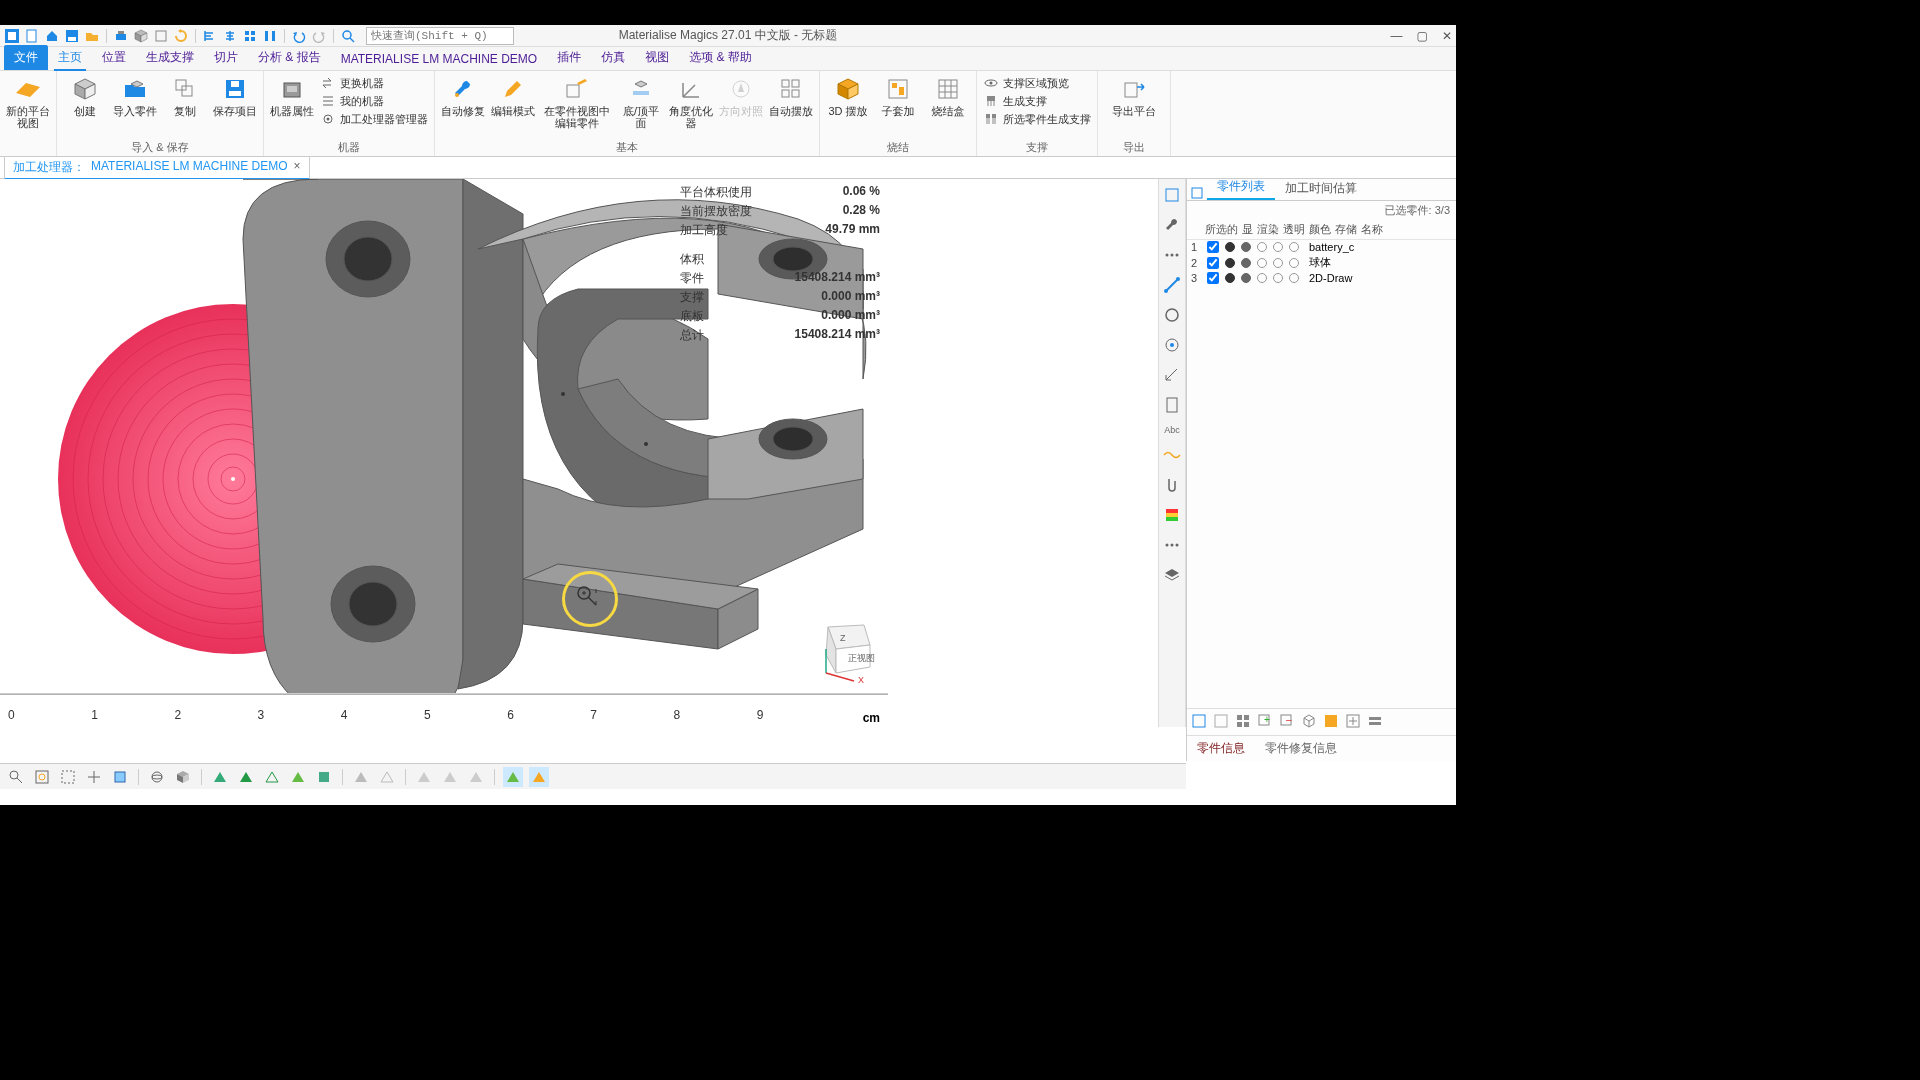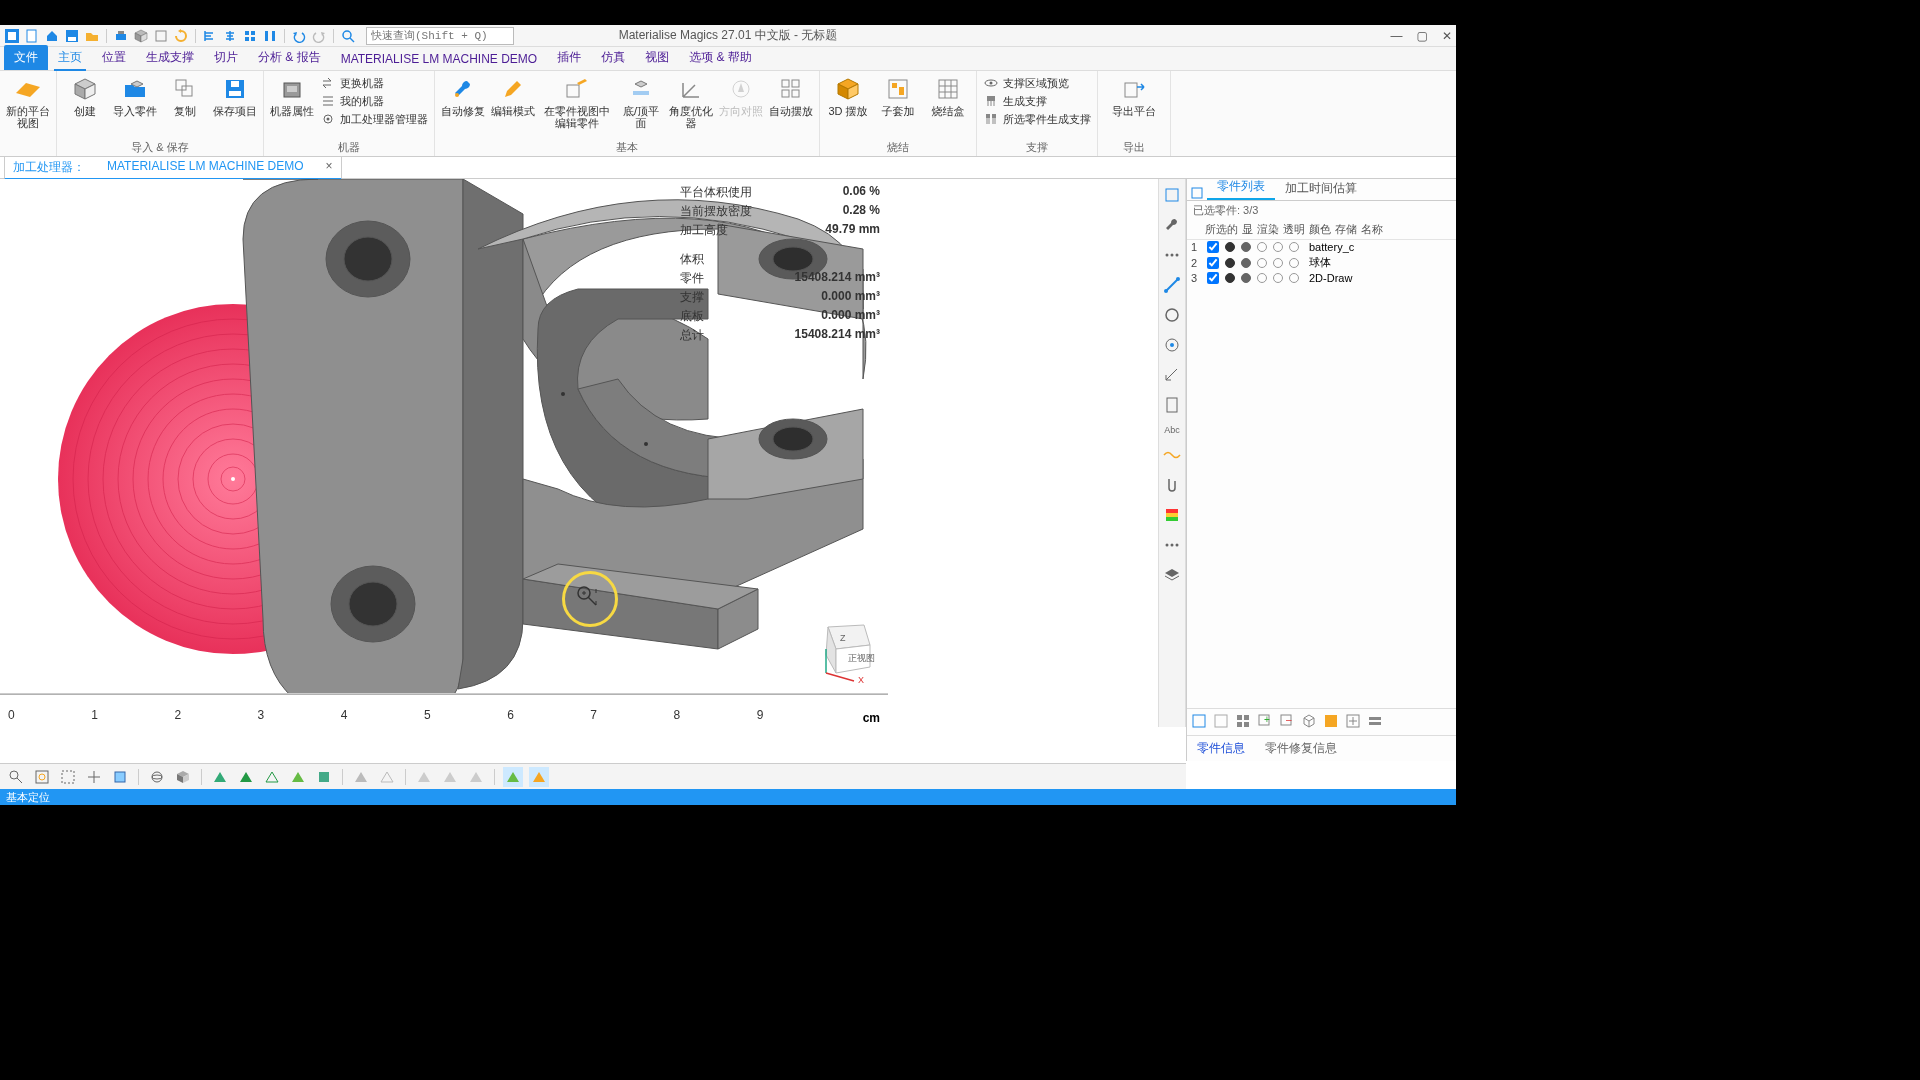--- a/index.html
+++ b/index.html
@@ -34,21 +34,21 @@
 .rbtn-lg .ricon { width:28px; height:28px; display:flex; align-items:center; justify-content:center; }
 .rbtn-lg .rlabel { font-size:11px; color:#333; text-align:center; line-height:12px; }
 .rbtn-lg.dim .rlabel { color:#bbb; }
 .rbtn-lg.dim .ricon { opacity:.35; }
 .rlist { display:flex; flex-direction:column; gap:2px; padding-top:2px; }
 .rlist-item { display:flex; align-items:center; gap:4px; font-size:11px; color:#333; }
 .rlist-item .smico { width:16px; height:16px; display:flex; align-items:center; justify-content:center; }
 
 
 .doctabs { height:22px; background:#fff; border-bottom:1px solid #ccc; display:flex; align-items:center; }
-.doctab { background:#fff; border:1px solid #ccc; border-bottom:2px solid #2196f3; padding:2px 8px; margin-left:4px; font-size:12px; display:flex; gap:22px; }
+.doctab { background:#fff; border:1px solid #ccc; border-bottom:2px solid #2196f3; padding:2px 8px; margin-left:4px; font-size:12px; display:flex; gap:6px; }
 .doctab .dt-prefix { color:#2196f3; }
 .doctab .dt-name { color:#2196f3; }
 .doctab .dt-close { color:#666; cursor:pointer; }
 
 
 .workspace { position:relative; height:548px; display:flex; }
 .viewport { flex:1; background:#fff; position:relative; overflow:hidden; }
 
 
 .model-svg { position:absolute; left:0; top:0; width:100%; height:100%; }
@@ -74,38 +74,38 @@
 
 
 .vt { position:absolute; top:0; right:270px; width:28px; background:#f4f4f4; border-left:1px solid #ddd; border-right:1px solid #ddd; display:flex; flex-direction:column; align-items:center; gap:10px; padding-top:6px; height:548px; }
 .vt .vico { width:20px; height:20px; display:flex; align-items:center; justify-content:center; }
 
 
 .rightpanel { width:270px; border-left:1px solid #ccc; background:#fdfdfd; display:flex; flex-direction:column; height:calc(548px + 34px); position:relative; }
 .rp-tabs { display:flex; border-bottom:1px solid #ccc; height:22px; align-items:flex-end; }
 .rp-tab { padding:3px 10px; font-size:12px; color:#555; cursor:pointer; }
 .rp-tab.active { color:#1e88e5; border-bottom:2px solid #0ea5e9; }
-.rp-sel { font-size:11px; color:#666; padding:2px 6px; }
+.rp-sel { text-align:right; font-size:11px; color:#666; padding:2px 6px; }
 .rp-head { display:flex; font-size:11px; color:#555; border-bottom:1px solid #e4e4e4; padding:2px 4px; gap:4px; }
 .rp-head span { white-space:nowrap; }
 .rp-rows { font-size:11px; }
 .rp-row { display:flex; align-items:center; padding:1px 4px; gap:6px; }
 .rp-row .n { width:10px; color:#444; }
 .rp-row input[type=checkbox] { width:12px; height:12px; }
 .rp-row .dots { display:flex; gap:6px; }
 .rp-row .dot { width:10px; height:10px; border:1px solid #999; border-radius:50%; }
 .rp-row .dot.fill { background:#333; border-color:#333; }
 .rp-row .nm { margin-left:4px; }
 
 
 .rp-bottom { position:absolute; bottom:0; left:0; right:0; }
 .rp-toolrow { display:flex; gap:4px; padding:4px; border-top:1px solid #ddd; }
 .rp-toolrow .tico { width:18px; height:18px; }
 .rp-btabs { display:flex; border-top:1px solid #ddd; }
-.rp-btab { padding:4px 10px; font-size:12px; color:#1d4ed8; }
+.rp-btab { padding:4px 10px; font-size:12px; color:#7f1d1d; }
 .rp-btab2 { padding:4px 10px; font-size:12px; color:#666; }
 
 
 .statusbar { position:absolute; left:0; bottom:0; right:0; height:16px; background:#2196f3; color:#fff; font-size:11px; padding-left:6px; display:flex; align-items:center; }
 
 
 .toolrow2 { position:absolute; left:0; right:270px; height:26px; bottom:16px; background:#f4f4f4; border-top:1px solid #ccc; display:flex; align-items:center; gap:6px; padding-left:6px; }
 .toolrow2 .tico2 { width:20px; height:20px; display:flex; align-items:center; justify-content:center; }
 .toolrow2 .tsep { width:1px; height:16px; background:#ccc; margin:0 2px; }
 
@@ -967,17 +967,14 @@
           <path d="M8 3 L14 13 L2 13 Z" fill="#6b4"></path>
         </svg>
       </span>
     <span class="tico2" style="background:#cde9ff;padding:1px">
         <svg width="16" height="16">
           <path d="M8 3 L14 13 L2 13 Z" fill="#f5a623"></path>
         </svg>
       </span>
   </div>
 
-  <div class="statusbar">
-    <span>基本定位</span>
-  </div>
 
 </div>
 
 </body></html>

